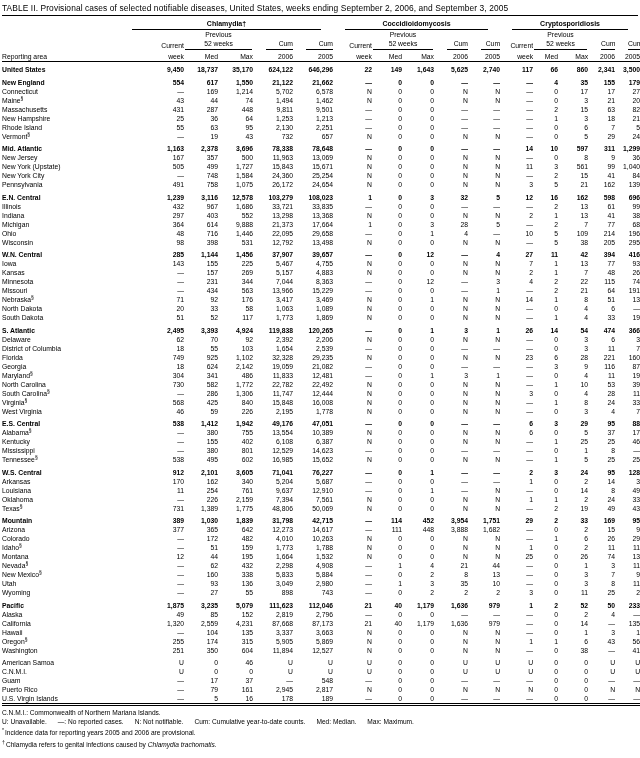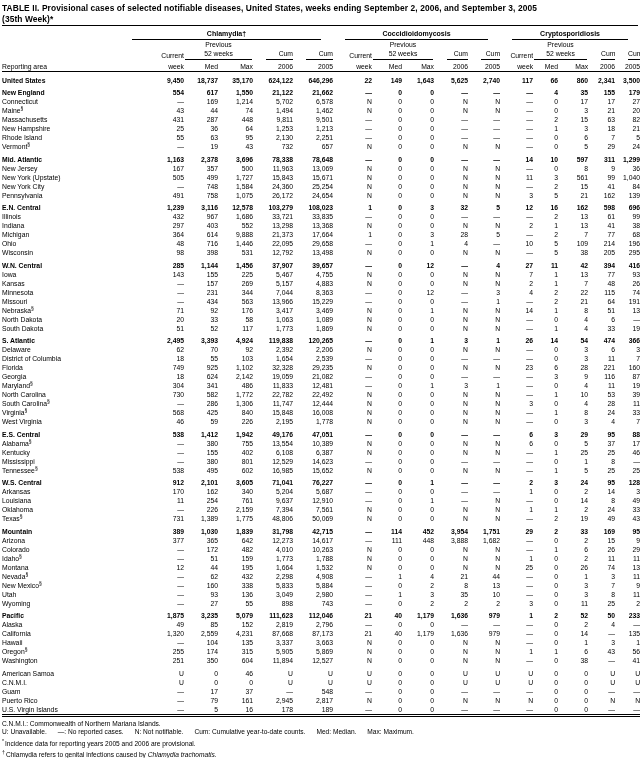--- a/index.html
+++ b/index.html
@@ -1,18 +1,18 @@
 <!DOCTYPE html>
 <html><head>
 <meta charset="utf-8">
 <style>
   html,body{margin:0;padding:0;background:#fff;color:#000;
     font-family:"Liberation Sans","DejaVu Sans",sans-serif;}
   .page{width:636px;margin:0 auto;padding:3px 2px 0 2px;}
-  .title{font-size:8.4px;font-weight:bold;line-height:10.5px;letter-spacing:.1px;}
+  .title{font-size:8.4px;font-weight:normal;line-height:10.5px;letter-spacing:.1px;}
   .title-rule{border-bottom:1.2px solid #000;margin-top:1px;}
   table{border-collapse:collapse;table-layout:fixed;width:638px;margin-top:2px;
     border-bottom:3px double #000;}
   th,td{padding:0;font-size:6.8px;line-height:9px;overflow:hidden;white-space:nowrap;
     font-weight:normal;vertical-align:bottom;}
   th.area,td.area{text-align:left;}
   .num{text-align:right;}
   .grp-row th{height:12px;}
   .grp{font-weight:bold;text-align:center;border-bottom:1px solid #000;
     margin:0 12px;padding-bottom:1px;font-size:7px;}
@@ -31,21 +31,20 @@
   .fn{white-space:nowrap;}
   .fnm{font-size:5.2px;vertical-align:super;padding-right:1px;}
   .ital{font-style:italic;}
 </style>
 </head>
 <body>
 
 <div class="page">
   <div class="title">
     <div>TABLE II. Provisional cases of selected notifiable diseases, United States, weeks ending September 2, 2006, and September 3, 2005</div>
-    <div>(35th Week)*</div>
   </div>
   <div class="title-rule"></div>
 
   <table>
     <colgroup>
       <col style="width:118px">
         <col style="width:64px">
         <col style="width:34px">
         <col style="width:35px">
         <col style="width:40px">

